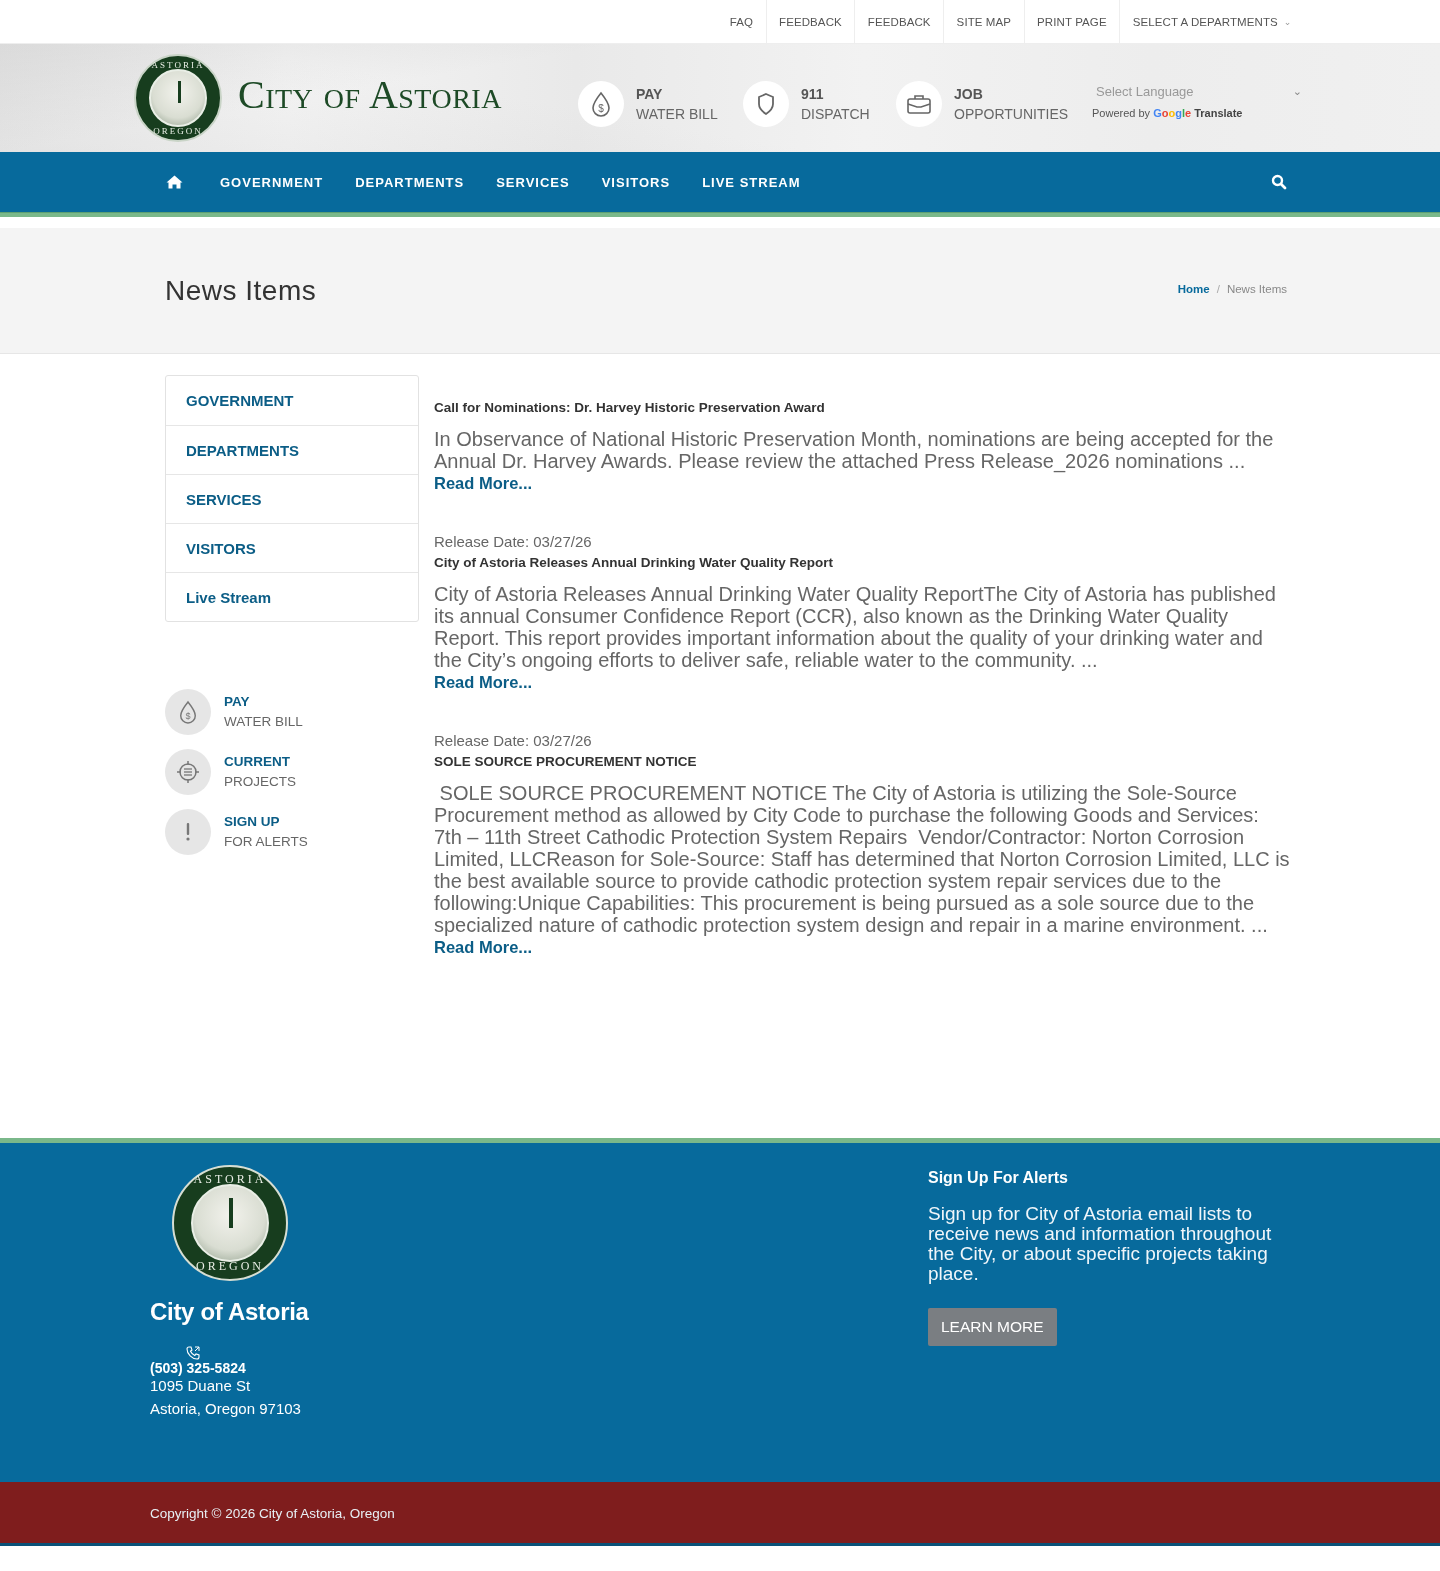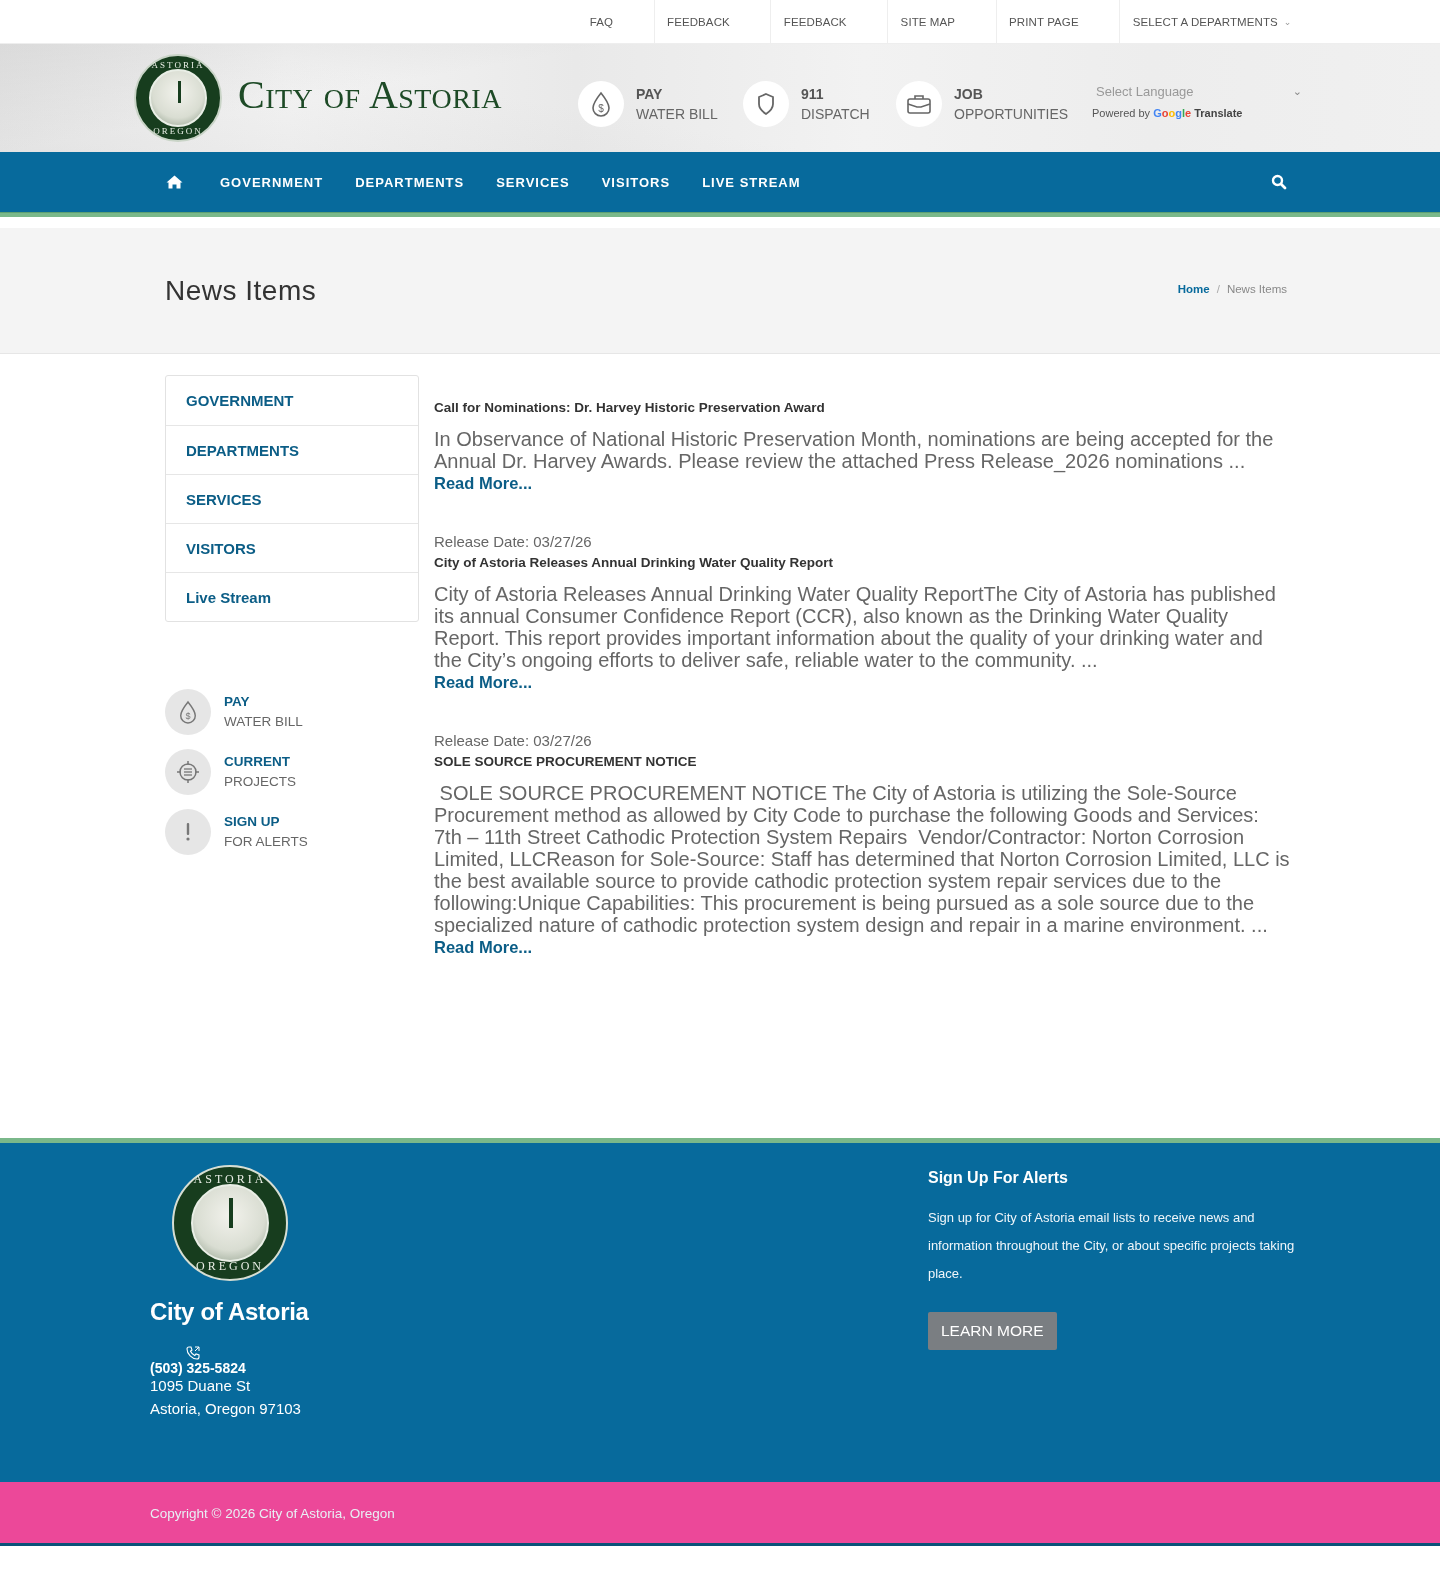--- a/index.html
+++ b/index.html
@@ -2,21 +2,21 @@
 <html><head>
 <meta charset="utf-8">
 <style>
   * { box-sizing: border-box; margin: 0; padding: 0; }
   html, body { width: 1440px; background: #fff; }
   body { font-family: "Liberation Sans", sans-serif; color: #555; position: relative; height: 1571px; overflow: hidden; }
   a { text-decoration: none; }
 
   
   .topbar { height: 44px; background: #fff; border-bottom: 1px solid #eee; position: relative; }
-  .topbar .links { position: absolute; right: 136px; top: 0; height: 44px; display: flex; gap: 28px; }
+  .topbar .links { position: absolute; right: 136px; top: 0; height: 44px; display: flex; }
   .topbar .links a { display: flex; align-items: center; height: 44px; padding: 0 12.5px; font-size: 11.5px; color: #555; border-left: 1px solid #eee; letter-spacing: 0.1px; }
   .topbar .links a:first-child { border-left: none; }
   .topbar .chev { margin-left: 6px; font-size: 9px; color: #999; }
 
   
   .header { height: 108px; position: relative; background: linear-gradient(90deg, #ececec 0%, #f4f4f4 20%, #e9e9e9 40%, #f2f2f2 60%, #ededed 80%, #f0f0f0 100%); overflow: hidden; }
   .header::before { content: ""; position: absolute; left: 0; right: 0; top: 0; bottom: 0;
     background:
       linear-gradient(170deg, rgba(200,200,200,0.45) 0%, rgba(255,255,255,0) 30%),
       linear-gradient(10deg, rgba(210,210,210,0.35) 0%, rgba(255,255,255,0) 40%); }
@@ -83,24 +83,24 @@
   .fseal .inner { width: 78px; height: 78px; border-radius: 50%; background: radial-gradient(circle at 50% 40%, #f2f2ec 0%, #d9ddd2 60%, #8a9a86 100%); border: 2px solid #e9eee6; position: relative; }
   .fseal .inner::after { content: ""; position: absolute; left: 36px; top: 12px; width: 4px; height: 30px; background: #173d1e; }
   .fseal .ring-text { position: absolute; left: 0; top: 5px; width: 100%; text-align: center; font-family: "Liberation Serif", serif; font-size: 12px; color: #e9eee6; letter-spacing: 3px; }
   .fseal .ring-text.bottom { top: auto; bottom: 5px; }
   .fname { position: absolute; left: 150px; top: 155px; font-size: 24px; font-weight: bold; color: #fff; letter-spacing: -0.3px; }
   .fphone { position: absolute; left: 150px; top: 203px; font-size: 14px; font-weight: bold; color: #fff; display: flex; align-items: center; flex-direction: column; }
   .fphone svg { margin-right: 10px; }
   .faddr { position: absolute; left: 150px; top: 231px; font-size: 15px; color: #fff; line-height: 23px; }
   .falerts { position: absolute; left: 928px; top: 26px; width: 370px; }
   .falerts h3 { font-size: 16px; font-weight: bold; color: #fff; margin-bottom: 17px; }
-  .falerts p { font-size: 13px; color: #f0f6fa; line-height: 28px; }
+  .falerts p { font-size: 19px; color: #f0f6fa; line-height: 20px; }
   .falerts .btn { display: inline-block; margin-top: 24px; background: #7a7e82; color: #fff; font-size: 15.5px; padding: 0 13px; height: 38px; line-height: 38px; border-radius: 2px; }
 
-  .copy { position: absolute; left: 0; top: 1482px; width: 1440px; height: 64px; background: #ec4899; border-bottom: 3px solid #0a5178; }
+  .copy { position: absolute; left: 0; top: 1482px; width: 1440px; height: 64px; background: #7f1d1d; border-bottom: 3px solid #0a5178; }
   .copy span { position: absolute; left: 150px; top: 24px; font-size: 13.5px; color: #e8f0f5; }
 </style>
 </head>
 <body>
 
 <div class="topbar">
   <div class="links">
     <a href="#">FAQ</a>
     <a href="#">FEEDBACK</a>
     <a href="#">FEEDBACK</a>

